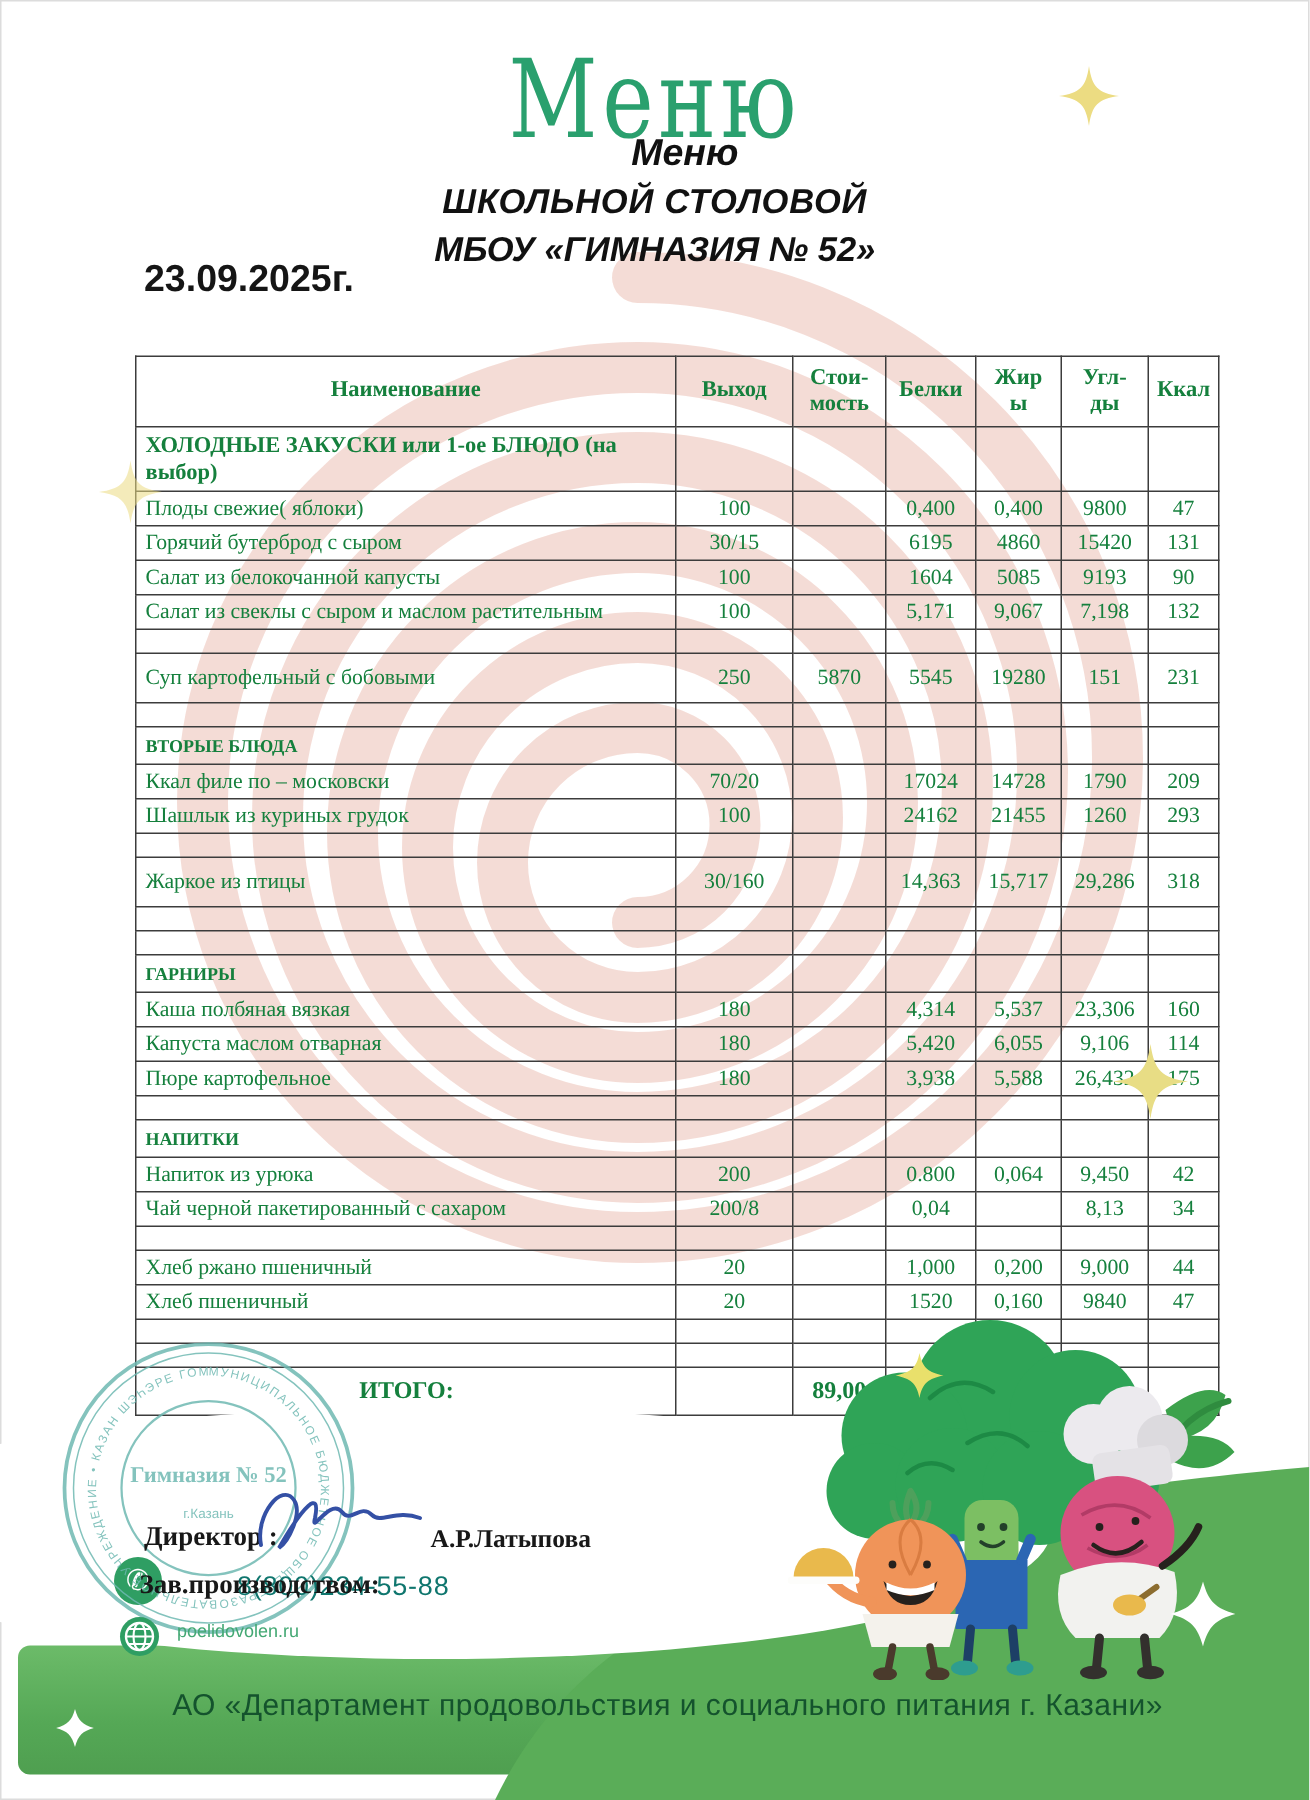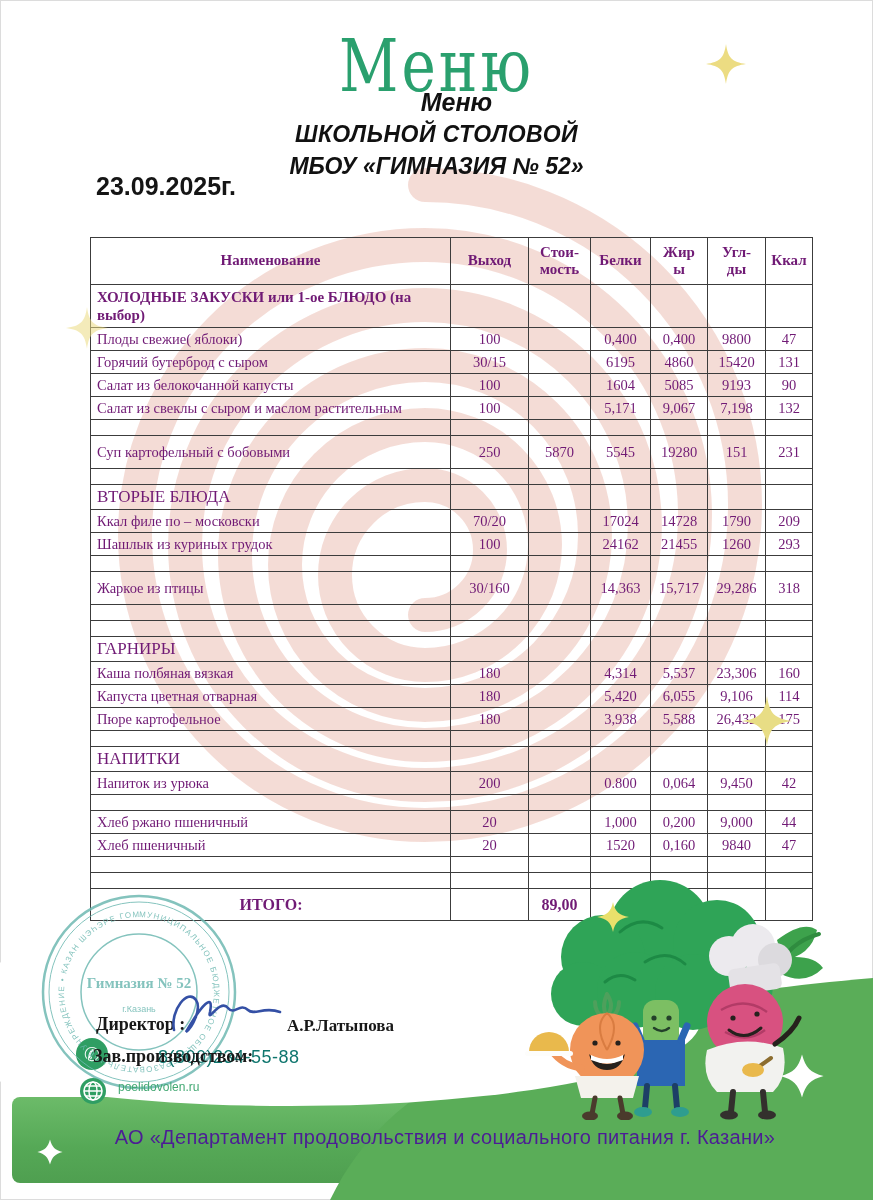--- a/index.html
+++ b/index.html
@@ -21,34 +21,34 @@
     font-family:"Liberation Sans", sans-serif; font-style:italic; font-weight:bold; color:#111;}
   .title-line1{font-size:25px; margin-left:40px;}
   .title-line2{font-size:23px; margin-top:4px; letter-spacing:.5px;}
   .title-line3{font-size:23px; margin-top:5px;}
   .menu-date{position:absolute; left:96px; top:172px; z-index:2;
     font-family:"Liberation Sans", sans-serif; font-weight:bold; font-size:25px; color:#151515;}
   
   .menu-table{
     position:absolute; left:90px; top:237px; z-index:2;
     border-collapse:collapse; table-layout:fixed; width:722px;
-    font-size:14.5px; color:#701a75;
+    font-size:14.5px; color:#15803d;
   }
   .menu-table th,.menu-table td{
     border:1px solid #3c3c3c; padding:1px 5px; background:transparent;
     overflow:hidden; vertical-align:middle;
   }
   .menu-table th{
     font-size:15px; font-weight:bold; text-align:center; white-space:pre-line;
     height:44px; line-height:1.15;
   }
   .menu-table td{text-align:center;}
   .menu-table td:first-child{text-align:left; padding-left:6px;}
   tr.row-section td{height:22px;}
-  tr.row-section td:first-child{font-weight:normal; font-size:17px;}
+  tr.row-section td:first-child{font-weight:bold; font-size:12px;}
   tr.row-section-first td{height:40px;}
   tr.row-section-first td:first-child{font-weight:bold; font-size:15px; line-height:1.2;}
   tr.row-section2 td{height:22px;}
   tr.row-section2 td:first-child{font-weight:bold; font-size:15px; padding-left:38px;}
   tr.row-item td{height:20px;}
   tr.row-item-tall td{height:30px;}
   tr.row-empty td{height:13px;}
   tr.row-total td{height:29px; font-weight:bold; font-size:16px;}
   tr.row-total td:first-child{text-align:center;}
   
@@ -60,21 +60,21 @@
     border-radius:8px;
   }
   .hill{position:absolute; left:0; top:860px; z-index:1;}
   .swoosh{
     position:absolute; left:-120px; top:938px; width:820px; height:168px; z-index:2;
     background:#ffffff; border-radius:50%;
   }
   .veggies{position:absolute; left:525px; top:862px; z-index:3;}
   .banner-text{
     position:absolute; left:60px; top:1126px; width:770px; z-index:4; text-align:center;
-    font-family:"Liberation Sans", sans-serif; font-size:20px; color:#4c1d95; letter-spacing:.3px;
+    font-family:"Liberation Sans", sans-serif; font-size:20px; color:#14532d; letter-spacing:.3px;
   }
   .stamp{position:absolute; left:34px; top:884px; z-index:5; opacity:.85;}
   .signature{position:absolute; left:168px; top:986px; z-index:6;}
   .director-row{position:absolute; left:96px; top:1014px; z-index:5;
     font-size:18px; font-weight:bold; color:#181818;}
   .director-name{position:absolute; left:287px; top:1016px; z-index:5;
     font-size:17px; font-weight:bold; color:#181818;}
   .production-row{position:absolute; left:93px; top:1046px; z-index:6;
     font-size:18px; font-weight:bold; color:#181818;}
   .phone-text{position:absolute; left:158px; top:1047px; z-index:5;
@@ -298,21 +298,21 @@
         <tr class="row-item">
           <td>Каша полбяная вязкая</td>
           <td>180</td>
           <td></td>
           <td>4,314</td>
           <td>5,537</td>
           <td>23,306</td>
           <td>160</td>
         </tr>
         <tr class="row-item">
-          <td>Капуста цветная отварная</td>
+          <td>Капуста маслом отварная</td>
           <td>180</td>
           <td></td>
           <td>5,420</td>
           <td>6,055</td>
           <td>9,106</td>
           <td>114</td>
         </tr>
         <tr class="row-item">
           <td>Пюре картофельное</td>
           <td>180</td>
@@ -341,20 +341,29 @@
           <td></td>
         </tr>
         <tr class="row-item">
           <td>Напиток из урюка</td>
           <td>200</td>
           <td></td>
           <td>0.800</td>
           <td>0,064</td>
           <td>9,450</td>
           <td>42</td>
+        </tr>
+        <tr class="row-item">
+          <td>Чай черной пакетированный с сахаром</td>
+          <td>200/8</td>
+          <td></td>
+          <td>0,04</td>
+          <td></td>
+          <td>8,13</td>
+          <td>34</td>
         </tr>
         <tr class="row-empty">
           <td></td>
           <td></td>
           <td></td>
           <td></td>
           <td></td>
           <td></td>
           <td></td>
         </tr>

